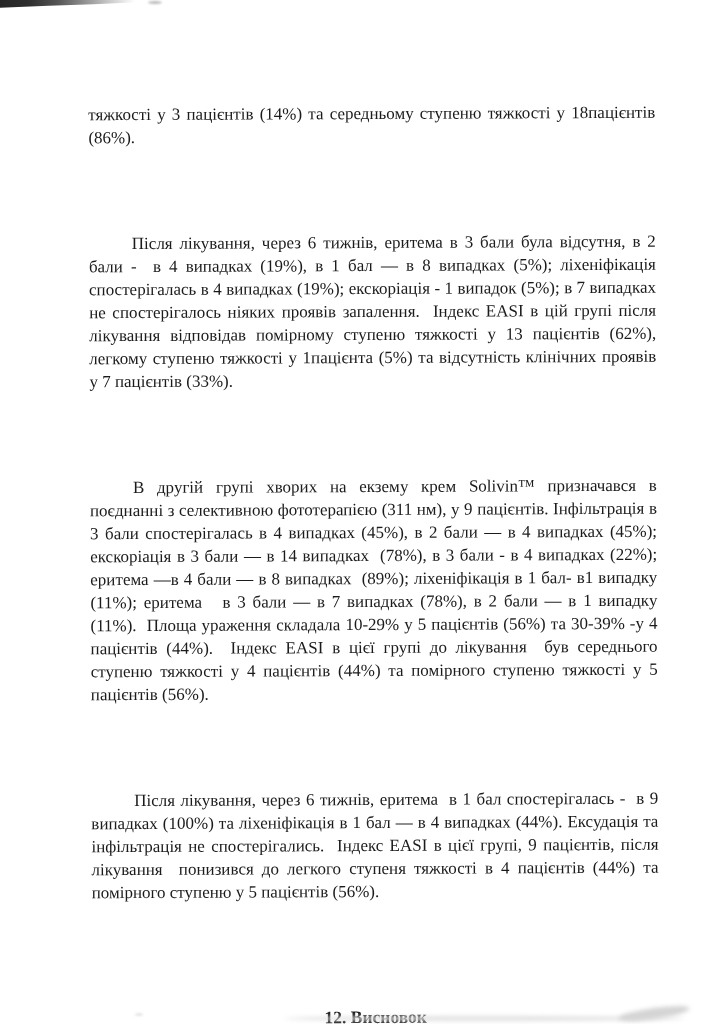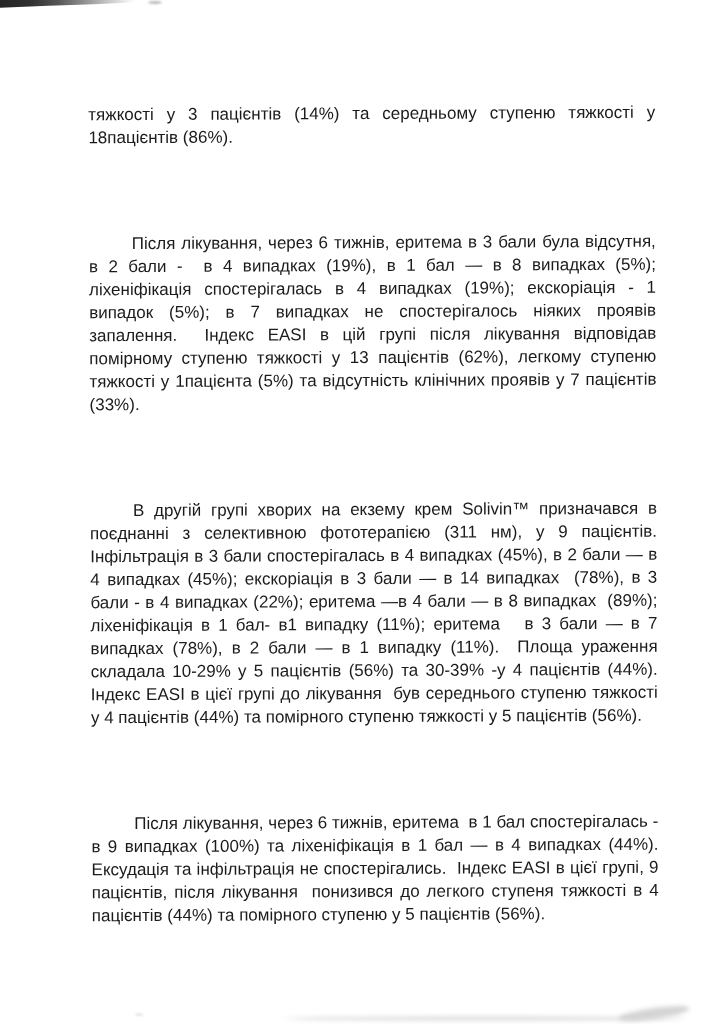--- a/index.html
+++ b/index.html
@@ -6,21 +6,21 @@
     margin: 0;
     padding: 0;
     background: #ffffff;
   }
   .page {
     position: relative;
     width: 726px;
     height: 1024px;
     background: #ffffff;
     overflow: hidden;
-    font-family: Liberation Sans, sans-serif;
+    font-family: Liberation Serif, serif;
   }
   
   .text-block {
     position: absolute;
     left: 88px;
     top: 56px;
     width: 567px;
     color: #1b1b1b;
     font-size: 17px;
     line-height: 23px;

